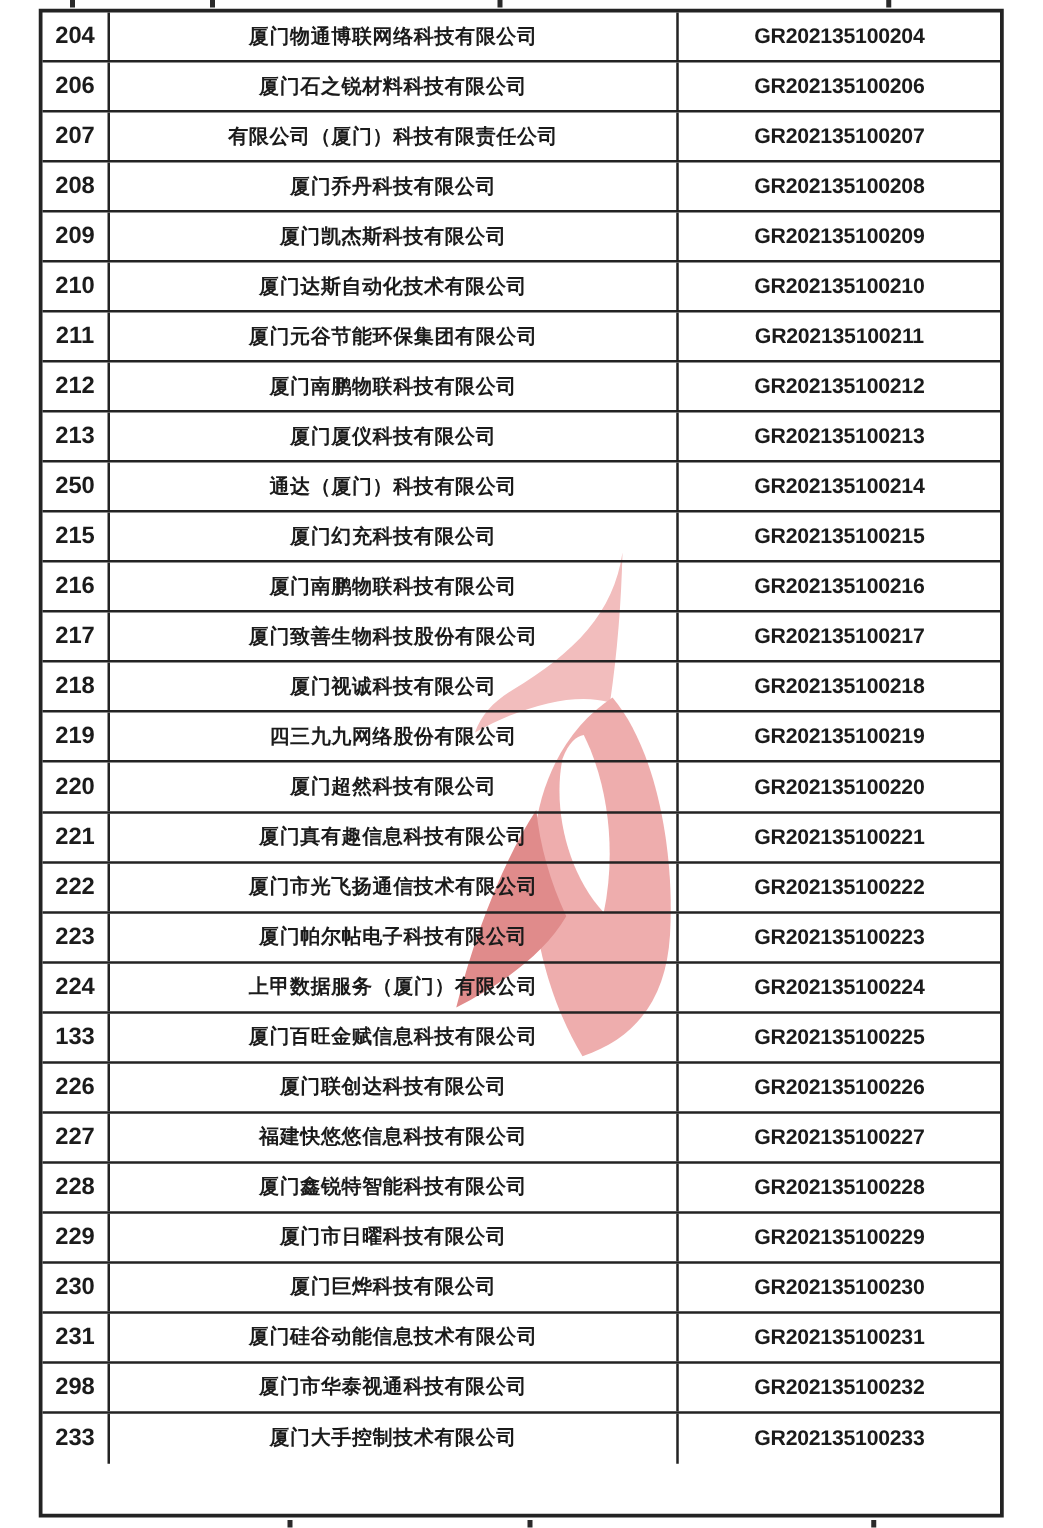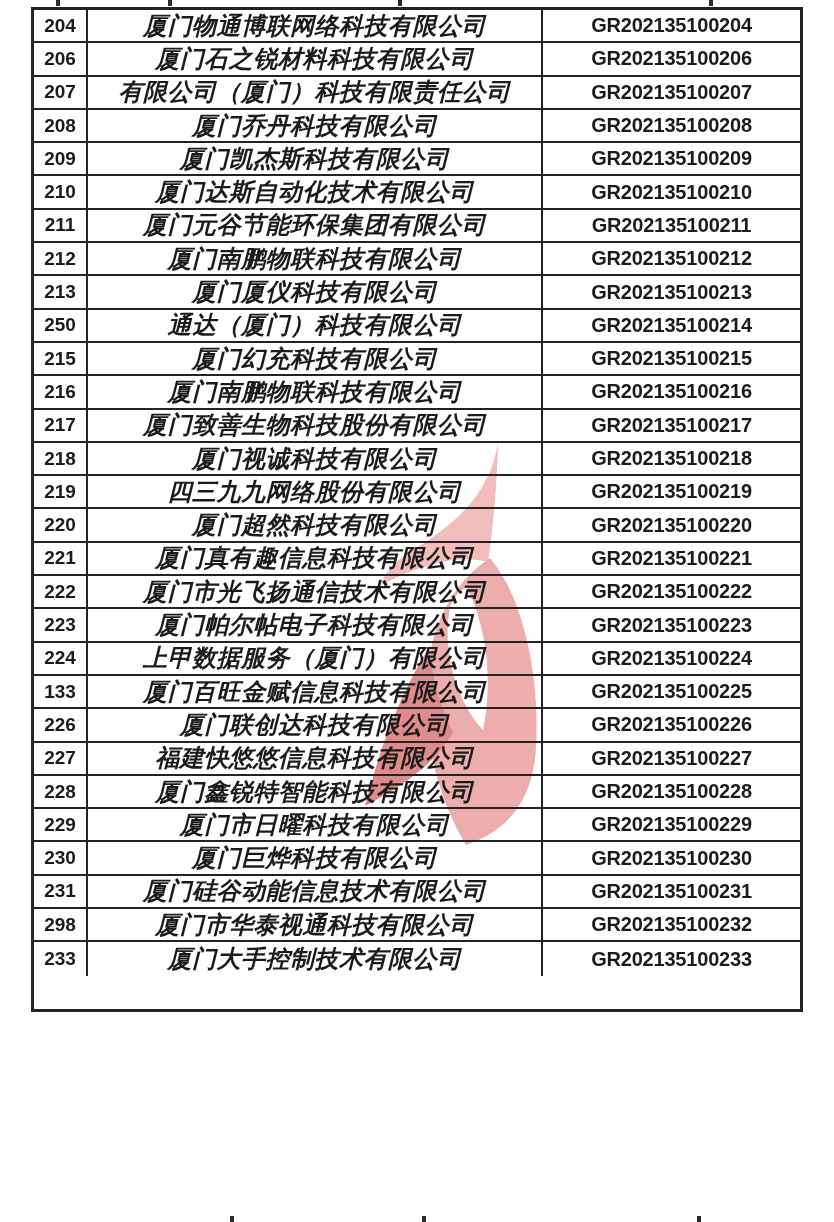--- a/index.html
+++ b/index.html
@@ -5,34 +5,34 @@
   html,body{margin:0;padding:0;}
   body{
     width:834px;height:1222px;position:relative;overflow:hidden;
     background:#ffffff;
     font-family:"Liberation Sans","DejaVu Sans",sans-serif;
   }
   
   #watermark{position:absolute;left:336px;top:436px;width:248px;height:416px;z-index:1;}
   
   #table{
-    position:absolute;left:31px;top:7px;width:772px;height:1005px;z-index:2;
+    position:absolute;left:31px;top:7px;width:772px;height:1207px;z-index:2;
     border:3px solid #232323;box-sizing:border-box;
     display:grid;grid-template-rows:repeat(30,1fr);
     background:transparent;
   }
   .row{display:grid;grid-template-columns:54px 455px 1fr;border-bottom:2.6px solid #232323;min-height:0;}
   .row:last-child{border-bottom:none;}
   .cell{
     display:flex;align-items:center;justify-content:center;
     color:#1b1b1b;font-weight:bold;min-height:0;overflow:visible;white-space:nowrap;
   }
   .cell.no{border-right:2.4px solid #232323;font-size:19px;}
-  .cell.company{border-right:2.4px solid #232323;font-size:24px;letter-spacing:0.5px;position:relative;font-style:italic;}
-  .cell.code{font-size:20px;letter-spacing:-0.2px;}
+  .cell.company{border-right:2.4px solid #232323;font-size:16px;letter-spacing:0.5px;position:relative;}
+  .cell.code{font-size:17px;letter-spacing:-0.2px;}
   
   .hl{
     position:absolute;left:58px;right:57px;top:-4.5px;bottom:-5px;
     border:6px solid #e43a2e;border-radius:15px;
     z-index:4;pointer-events:none;box-sizing:border-box;
   }
   
   .tick{position:absolute;width:4px;background:#2a2a2a;z-index:3;}
   .tick.top{top:0;height:6px;}
   .tick.bottom{bottom:0;height:6px;}

